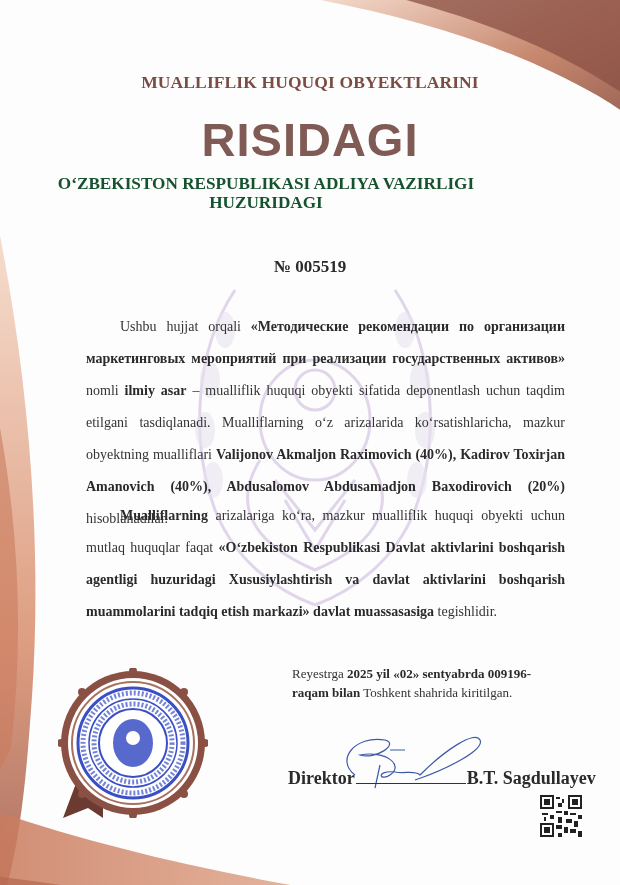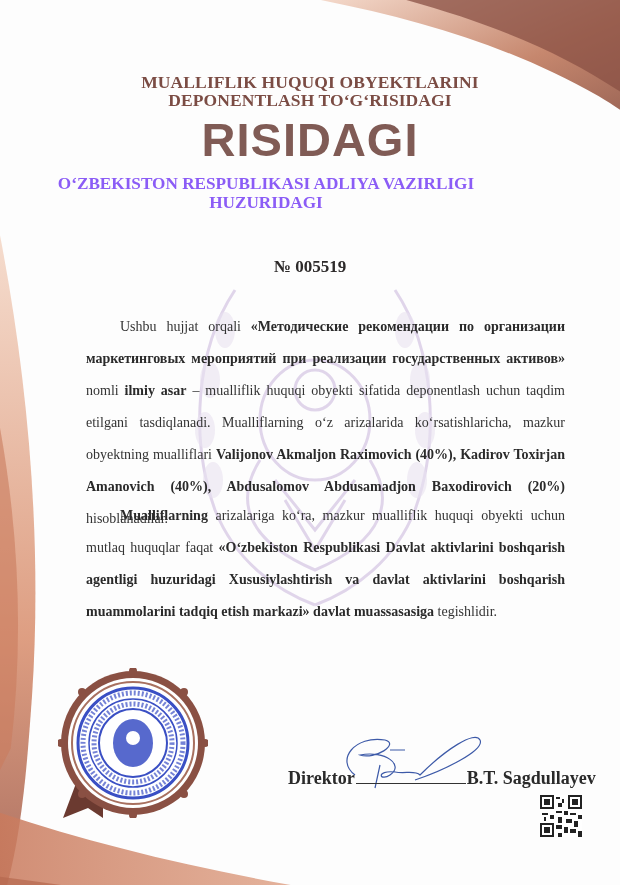--- a/index.html
+++ b/index.html
@@ -5,21 +5,21 @@
   html, body { margin:0; padding:0; }
   body { width:620px; height:885px; overflow:hidden; background:#fff; font-family:"Liberation Serif", serif; }
   .page { position:relative; width:620px; height:885px; background:#fdfdfd; overflow:hidden;padding-left:43px; }
   .deco { position:absolute; inset:0; pointer-events:none; }
   .watermark { position:absolute; left:175px; top:270px; width:280px; height:360px; pointer-events:none; opacity:0.55; }
   .content { position:absolute; left:0; top:0; width:620px; height:885px; }
   .h-top { position:absolute; left:0; width:620px; text-align:center; color:#7b4c44; font-weight:bold; font-size:17.5px; line-height:19px; letter-spacing:0.1px; }
   .h-top1 { top:73px; }
   .h-top2 { top:91px; }
   .title { position:absolute; top:114px; left:0; width:620px; text-align:center; font-family:"Liberation Sans", sans-serif; font-weight:bold; font-size:47px; color:#805b55; letter-spacing:1px; line-height:52px; }
-  .h-org { position:absolute; left:0; width:532px; text-align:center; color:#8b5cf6; font-weight:bold; font-size:17.2px; line-height:19px; }
+  .h-org { position:absolute; left:0; width:532px; text-align:center; color:#14532d; font-weight:bold; font-size:17.2px; line-height:19px; }
   .h-org1 { top:174px; }
   .h-org2 { top:193px; }
   .number { position:absolute; top:257px; left:0; width:620px; text-align:center; color:#2d2a2a; font-weight:bold; font-size:17px; }
   .body-text { position:absolute; left:86px; width:479px; color:#333; font-size:14px; line-height:32px; text-align:justify; }
   .p1 { top:311px; text-indent:34px; }
   .p2 { top:500px; text-indent:34px; }
   .p3 { top:603px; text-indent:34px; }
   b { color:#2a2a2a; }
   .reg { position:absolute; left:292px; top:664px; width:275px; font-size:13px; line-height:19px; color:#333; }
   .sign-row { position:absolute; left:288px; top:768px; font-size:18px; font-weight:bold; color:#2a2a2a; white-space:nowrap; }
@@ -81,30 +81,30 @@
       <ellipse cx="38" cy="210" rx="10" ry="18"></ellipse>
       <ellipse cx="230" cy="60" rx="10" ry="18"></ellipse>
       <ellipse cx="245" cy="110" rx="10" ry="18"></ellipse>
       <ellipse cx="250" cy="160" rx="10" ry="18"></ellipse>
       <ellipse cx="242" cy="210" rx="10" ry="18"></ellipse>
     </g>
   </svg>
 
   <div class="content">
     <div class="h-top h-top1">MUALLIFLIK HUQUQI OBYEKTLARINI</div>
-    <div class="h-top h-top2">DEPONENTLASH TO‘G‘RISIDAGI</div>
     <div class="title">RISIDAGI</div>
     <div class="h-org h-org1">O‘ZBEKISTON RESPUBLIKASI ADLIYA VAZIRLIGI HUZURIDAGI</div>
     <div class="number">№ 005519</div>
 
     <div class="body-text p1"><span>Ushbu hujjat orqali </span><b>«Методические рекомендации по организации маркетинговых мероприятий при реализации государственных активов»</b><span> nomli </span><b>ilmiy asar</b><span> – mualliflik huquqi obyekti sifatida deponentlash uchun taqdim etilgani tasdiqlanadi. Mualliflarning o‘z arizalarida ko‘rsatishlaricha, mazkur obyektning mualliflari </span><b>Valijonov Akmaljon Raximovich (40%), Kadirov Toxirjan Amanovich (40%), Abdusalomov Abdusamadjon Baxodirovich (20%)</b><span> hisoblanadilar.</span></div>
 
     <div class="body-text p2"><b>Mualliflarning</b><span> arizalariga ko‘ra, mazkur mualliflik huquqi obyekti uchun mutlaq huquqlar faqat </span><b>«O‘zbekiston Respublikasi Davlat aktivlarini boshqarish agentligi huzuridagi Xususiylashtirish va davlat aktivlarini boshqarish muammolarini tadqiq etish markazi» davlat muassasasiga</b><span> tegishlidir.</span></div>
 
 
+    <div class="reg"><span>Reyestrga </span><b>2025 yil «02» sentyabrda 009196-raqam bilan</b><span> Toshkent shahrida kiritilgan.</span></div>
 
     <svg class="seal" viewBox="0 0 150 150">
       <path d="M20,110 L5,150 L30,140 L45,150 L45,118 Z" fill="#6b3a30"></path>
       <circle cx="75" cy="75" r="72" fill="#8a5043"></circle>
       <g fill="#8a5043">
         <circle cx="75" cy="3" r="4"></circle>
           <circle cx="147" cy="75" r="4"></circle>
           <circle cx="75" cy="147" r="4"></circle>
           <circle cx="3" cy="75" r="4"></circle>
         <circle cx="126" cy="24" r="4"></circle>

